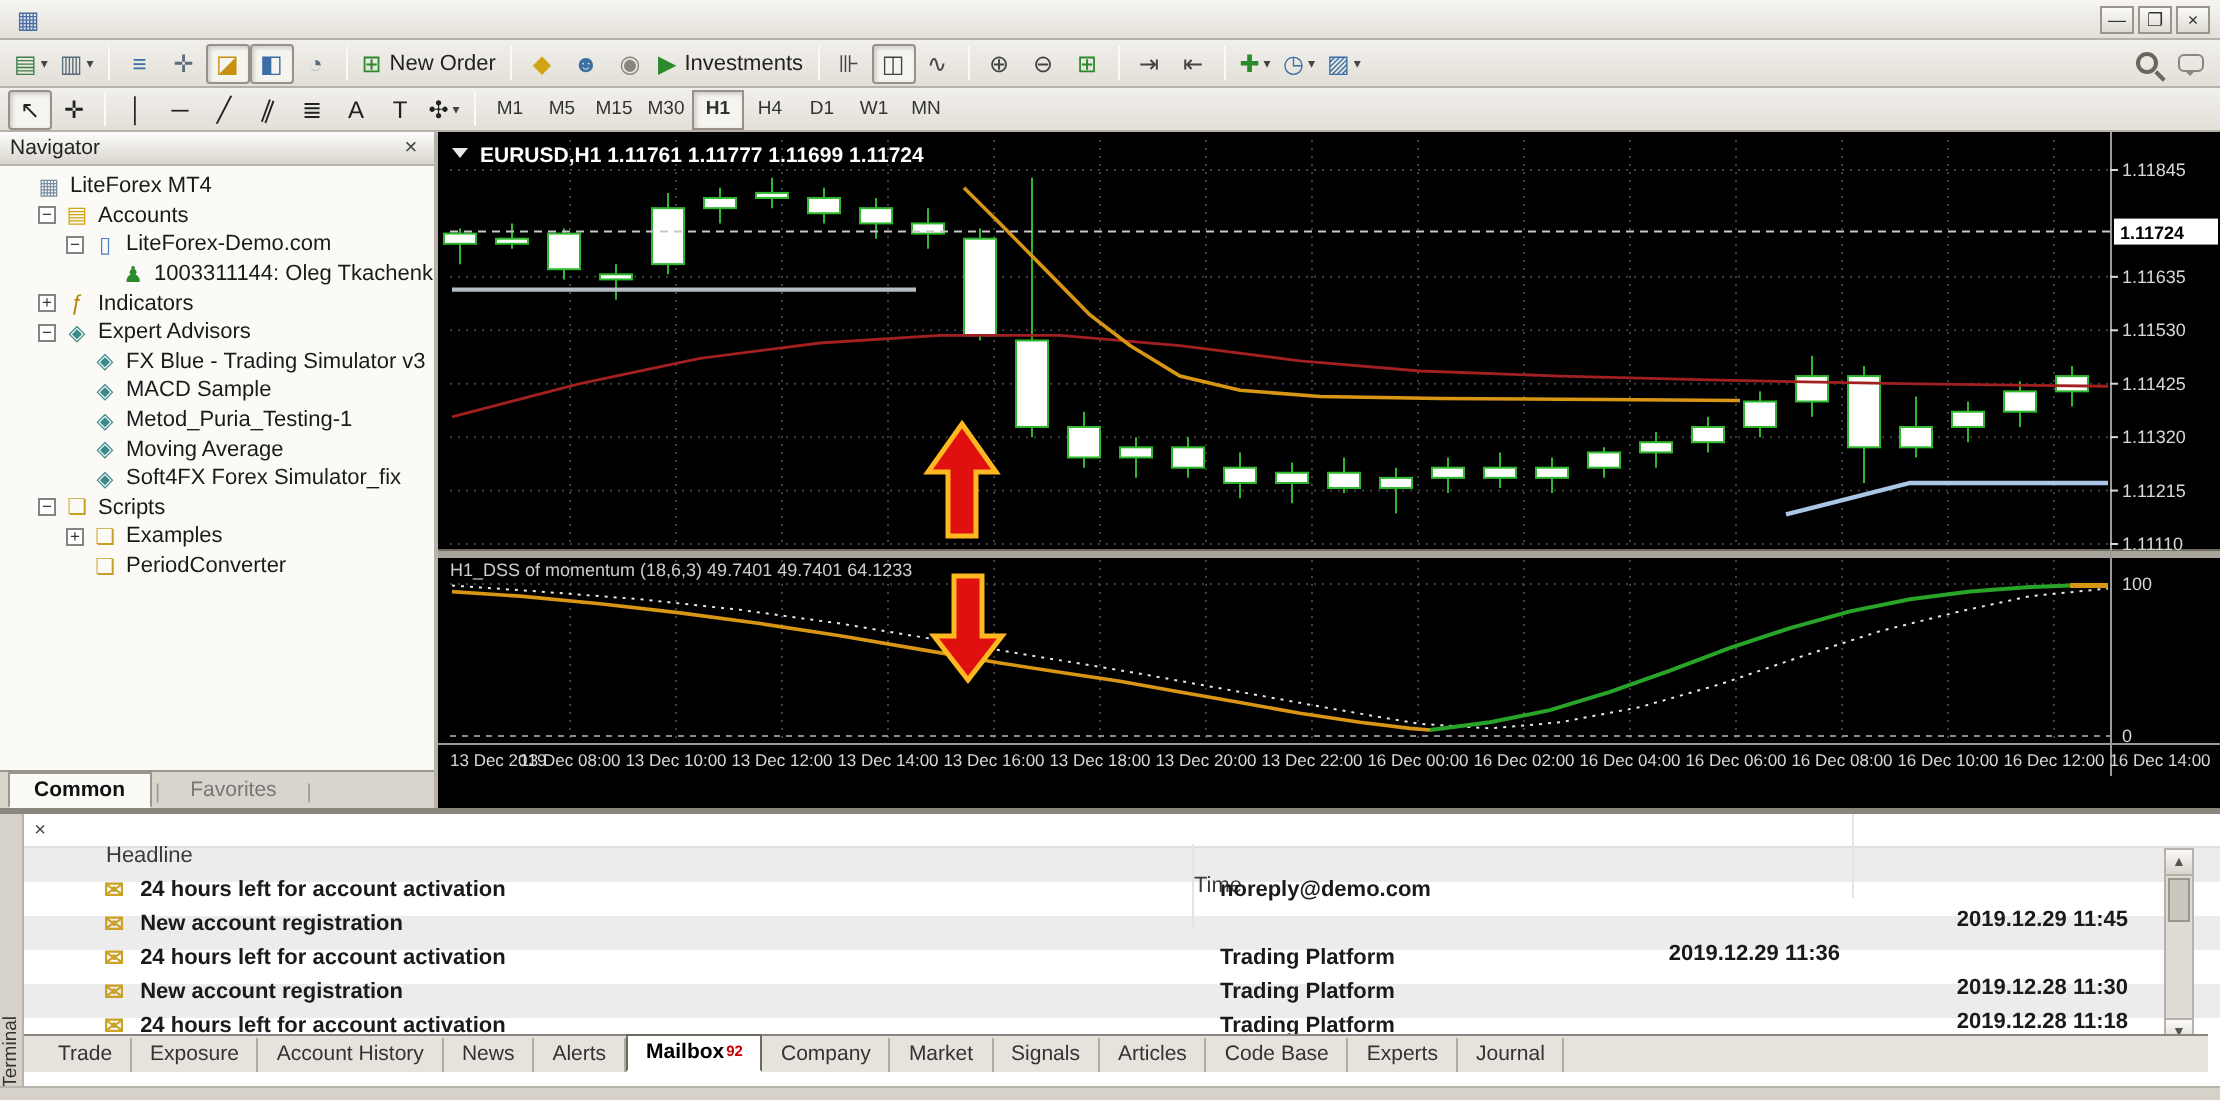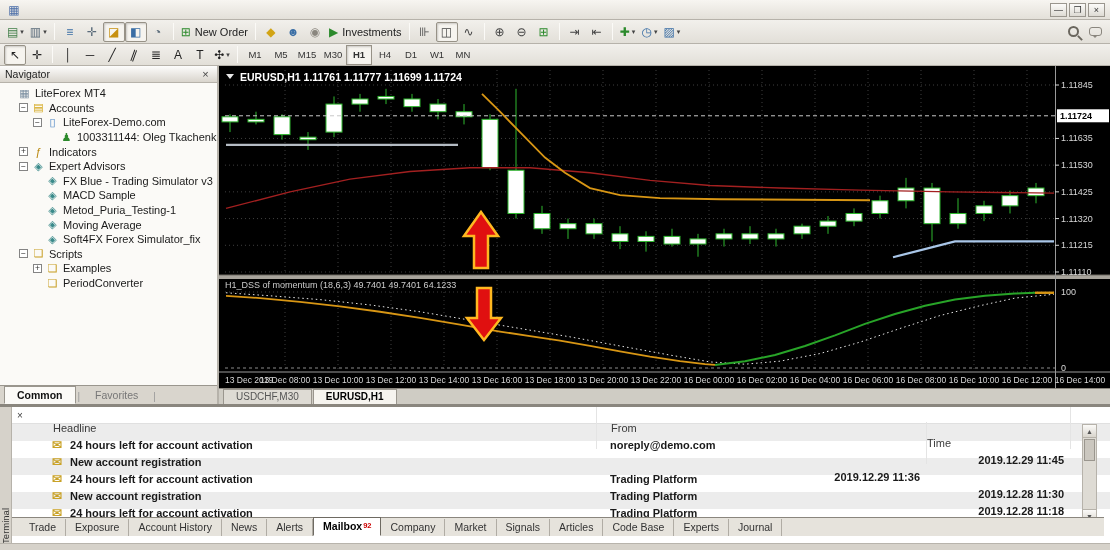--- a/index.html
+++ b/index.html
@@ -484,35 +484,30 @@
       <text y="317" fill="#d8d8d8" font-size="8.5px" x="543" text-anchor="middle">16 Dec 02:00</text>
       <text y="317" fill="#d8d8d8" font-size="8.5px" x="596" text-anchor="middle">16 Dec 04:00</text>
       <text y="317" fill="#d8d8d8" font-size="8.5px" x="649" text-anchor="middle">16 Dec 06:00</text>
       <text y="317" fill="#d8d8d8" font-size="8.5px" x="702" text-anchor="middle">16 Dec 08:00</text>
       <text y="317" fill="#d8d8d8" font-size="8.5px" x="755" text-anchor="middle">16 Dec 10:00</text>
       <text y="317" fill="#d8d8d8" font-size="8.5px" x="808" text-anchor="middle">16 Dec 12:00</text>
       <text y="317" fill="#d8d8d8" font-size="8.5px" x="861" text-anchor="middle">16 Dec 14:00</text>
       <polygon points="7,8 15,8 11,13" fill="#e8e8e8"></polygon>
       <text x="21" y="15" fill="#ffffff" font-size="10.5px" font-weight="bold">EURUSD,H1  1.11761 1.11777 1.11699 1.11724</text>
     </svg>
-  <div class="chart-tabs" id="chart-tabs">
-      <span class="chart-tab">USDCHF,M30</span>
-      <span class="chart-tab active">EURUSD,H1</span>
-    </div>
 </div>
 
 <div class="terminal">
   <div class="term-strip">
     <span class="vlabel">Terminal</span>
   </div>
   <span class="term-close">×</span>
   <div class="term-table" id="term-table">
       <div class="term-row header">
         <div class="cell cell-headline">Headline</div>
-        <div class="cell cell-from">From</div>
         <div class="cell cell-time">Time</div>
         <div class="cell"></div>
       </div>
       <div class="term-row r-odd">
         <div class="cell-headline">
           <span class="mail-glyph">✉</span>
           <span>24 hours left for account activation</span>
         </div>
         <div class="cell-from">noreply@demo.com</div>
         <div class="cell-time">2019.12.29 11:45</div>

